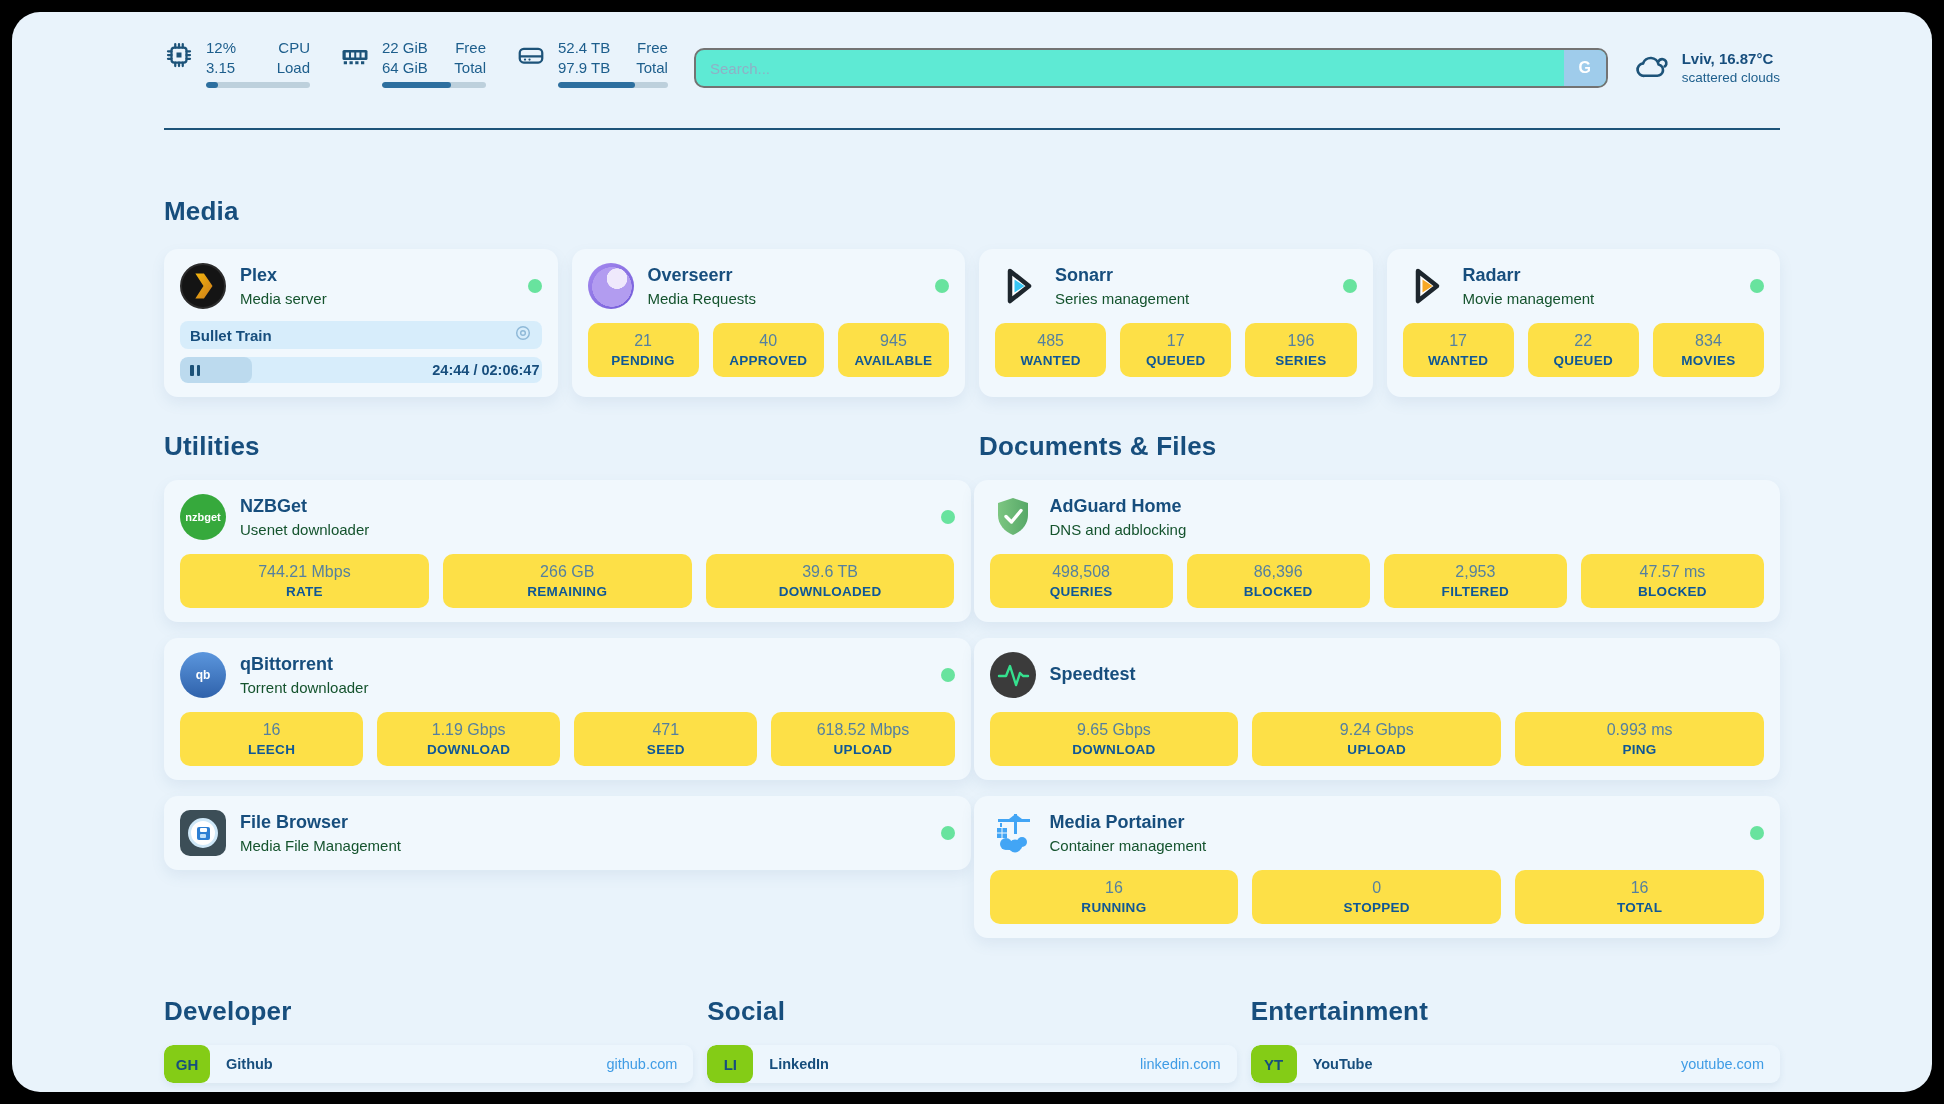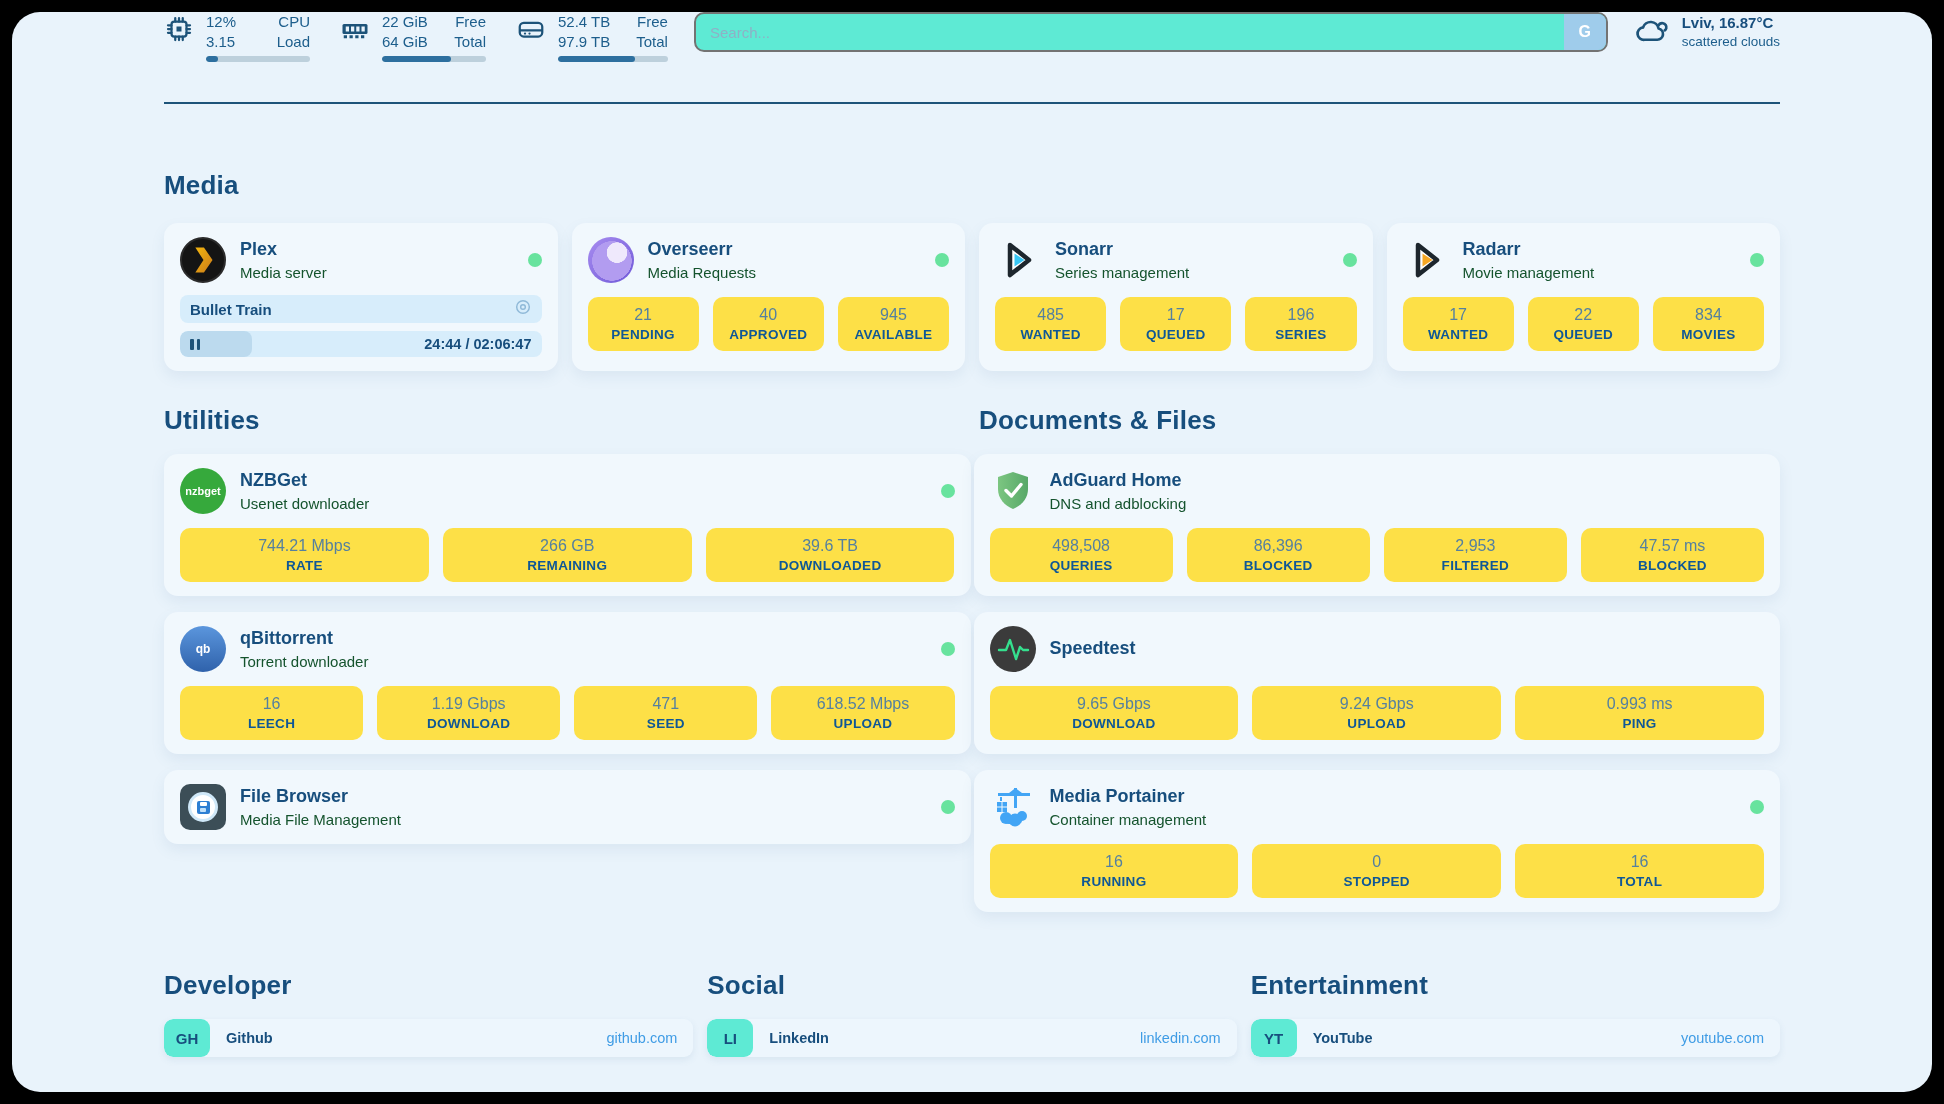--- a/index.html
+++ b/index.html
@@ -6,21 +6,21 @@
   body{
     width:1944px;height:1104px;background:#000;position:relative;overflow:hidden;
     font-family:"Liberation Sans",sans-serif;
   }
   .page{
     position:absolute;inset:12px;background:#e9f3fb;border-radius:28px;overflow:hidden;
   }
   .content{padding:0 152px;}
 
   
-  .topbar{display:flex;align-items:flex-start;gap:26px;}
+  .topbar{display:flex;align-items:flex-end;gap:26px;padding-top:26px;}
   .stats-group{display:flex;align-items:center;gap:30px;flex:0 0 auto;}
   .stat-widget{display:flex;align-items:flex-start;gap:12px;}
   .stat-icon{flex:0 0 auto;margin-top:2px;}
   .stat-body{display:flex;flex-direction:column;}
   .stat-cols{display:flex;justify-content:space-between;gap:26px;min-width:104px;}
   .stat-vals,.stat-labels{display:flex;flex-direction:column;line-height:1.3;font-size:15px;color:#1d5e8c;font-weight:500;}
   .stat-labels{text-align:right;}
   .stat-bar{margin-top:5px;height:6px;border-radius:3px;background:#bdd0dc;overflow:hidden;}
   .stat-bar-fill{height:100%;border-radius:3px;background:#2d6f9f;}
 
@@ -59,21 +59,21 @@
 
   
   .np-title-bar{margin-top:12px;height:28px;background:#d7edfb;border-radius:8px;
     display:flex;align-items:center;padding:0 10px;gap:8px;}
   .np-title{flex:1;font-size:15px;font-weight:600;color:#174e7d;}
   .np-progress{margin-top:8px;height:26px;background:#d7edfb;border-radius:8px;position:relative;overflow:hidden;
     display:flex;align-items:center;}
   .np-fill{position:absolute;left:0;top:0;bottom:0;background:#bcdaee;border-radius:8px;}
   .pause{position:relative;display:flex;gap:3px;margin-left:10px;}
   .pause span{display:block;width:3.5px;height:11px;background:#1d5379;border-radius:1px;}
-  .np-time{position:absolute;right:10px;font-size:14.5px;font-weight:700;color:#174e7d;}
+  .np-time{position:absolute;right:2px;font-size:14.5px;font-weight:700;color:#174e7d;}
 
   .twocol-heads{margin-top:34px;display:grid;grid-template-columns:1fr 1fr;gap:14px;}
   .twocol{margin-top:18px;display:grid;grid-template-columns:1fr 1fr;gap:3px;align-items:start;}
   .col{display:flex;flex-direction:column;gap:16px;}
 
   
   .app-icon{width:46px;height:46px;flex:0 0 auto;display:flex;align-items:center;justify-content:center;}
   .icon-plex{border-radius:50%;background:#141414;border:2px solid #2b2b2b;box-sizing:border-box;}
   .icon-overseerr{border-radius:50%;
     background:
@@ -88,21 +88,21 @@
   .fb-floppy{width:13px;height:13px;background:#2d7fd3;border-radius:2px;position:relative;}
   .fb-floppy:before{content:"";position:absolute;top:1px;left:3px;width:7px;height:4px;background:#fff;border-radius:1px;}
   .fb-floppy:after{content:"";position:absolute;bottom:1.5px;left:3.5px;width:6px;height:4px;background:#bfe0fa;border-radius:1px;}
   .icon-speedtest{border-radius:50%;background:#3b3b3b;}
 
   
   .links-area{margin-top:58px;display:grid;grid-template-columns:1fr 1fr 1fr;gap:14px;padding-bottom:46px;}
   .links-col .section-title{margin-bottom:18px;}
   .linkrow{display:flex;align-items:center;height:38px;background:#edf6fd;border-radius:9px;overflow:hidden;
     box-shadow:0 3px 7px rgba(100,140,175,.12);margin-bottom:12px;cursor:pointer;}
-  .badge{width:46px;align-self:stretch;background:#5eead4;display:flex;align-items:center;justify-content:center;
+  .badge{width:46px;align-self:stretch;background:#84cc16;display:flex;align-items:center;justify-content:center;
     font-size:15px;font-weight:700;color:#174e7d;border-radius:9px;}
   .linkname{margin-left:16px;font-size:14.5px;font-weight:600;color:#174e7d;}
   .linkurl{margin-left:auto;margin-right:16px;font-size:14.5px;color:#3f9ce5;}
 </style>
 </head>
 <body>
 
 <div class="page">
   <div class="content">
 

